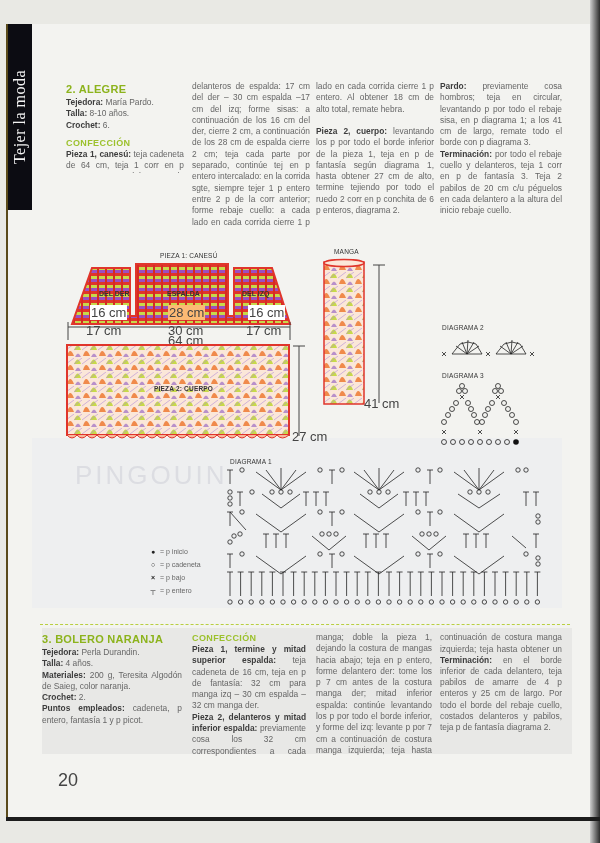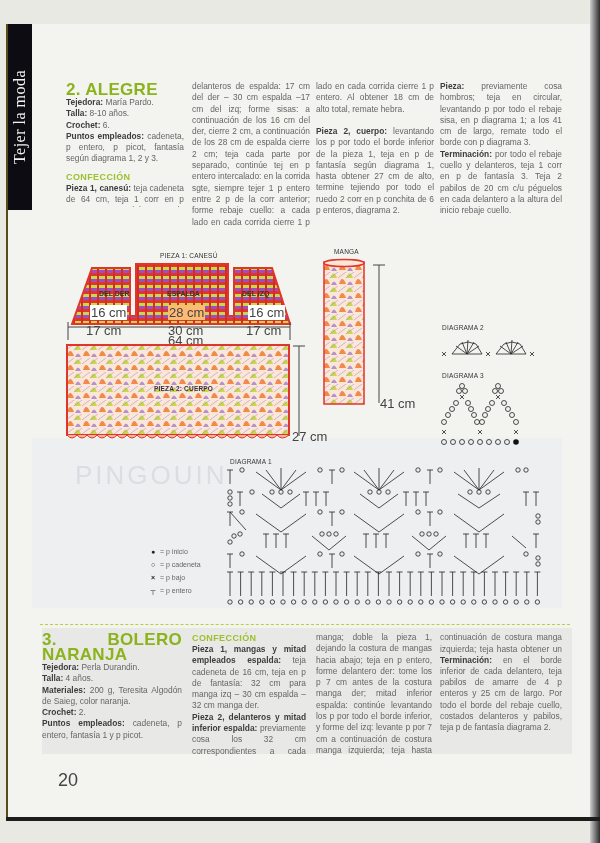--- a/index.html
+++ b/index.html
@@ -14,21 +14,21 @@
   }
   .spine span {
     position: absolute; left: 50%; top: 50%; transform: translate(-50%,-50%) rotate(-90deg);
     white-space: nowrap; color: #f2f2f2; font-family: "Liberation Serif", serif; font-size: 16px; letter-spacing: 0.5px;
   }
   .bottom-edge { position: absolute; left: 6px; top: 817px; width: 594px; height: 4px; background: #1c1c1c; }
   .right-edge { position: absolute; left: 590px; top: 0; width: 10px; height: 843px; background: linear-gradient(to right,#cfcfcf,#2b2b2b); }
 
   .col { position: absolute; font-size: 8.4px; line-height: 11.3px; color: #666; text-align: justify; }
   .col b { color: #3d3d3d; font-weight: bold; }
-  .h2 { color: #8cb31c; font-weight: bold; font-size: 17px; line-height: 15px; letter-spacing: 0.3px; }
+  .h2 { color: #8cb31c; font-weight: bold; font-size: 11px; line-height: 15px; letter-spacing: 0.3px; }
   .h3 { color: #9cc12c; font-weight: bold; font-size: 9px; line-height: 12px; letter-spacing: 0.4px; margin-top: 6px; }
   .p { margin: 0; }
 
   .dgm-label { position: absolute; font-size: 6.5px; color: #333; letter-spacing: 0.2px; }
   .dim { position: absolute; font-size: 13px; color: #444; }
   .bg-pane { position: absolute; left: 32px; top: 438px; width: 530px; height: 170px; background: #ebecef; opacity: 0.7; }
   .watermark { position: absolute; left: 75px; top: 460px; font-size: 26px; color: #dcdde2; letter-spacing: 3px; font-family: "Liberation Sans", sans-serif; }
 
   .sep { position: absolute; left: 40px; top: 624px; width: 530px; border-top: 1.5px dashed #b9cf40; }
   .grey-pane { position: absolute; left: 42px; top: 628px; width: 530px; height: 126px; background: #e8e8e6; }
@@ -45,36 +45,35 @@
 <div class="bottom-edge"></div>
 <div class="spine">
     <span>Tejer la moda</span>
   </div>
 
 <div class="col" style="left:66px; top:82px; width:118px;">
   <div class="h2">2. ALEGRE</div>
   <div class="p"><b>Tejedora:</b> <span>María Pardo.</span></div>
   <div class="p"><b>Talla:</b> <span>8-10 años.</span></div>
   <div class="p"><b>Crochet:</b> <span>6.</span></div>
-  <div class="p"><b>Puntos empleados:</b> <span>cadeneta, p entero, p picot, fantasía según diagrama 1, 2 y 3.</span></div>
   <div class="h3">CONFECCIÓN</div>
   <div class="p" style="height:24px; overflow:hidden;"><b>Pieza 1, canesú:</b> <span>teja cadeneta de 64 cm, teja 1 corr en p entero; separe delanteros de espalda: 17 cm del der – 30 cm espalda –17 cm del izq; forme sisas: a continuación de los 16 cm del der, cierre 2 cm, a continuación de los 28 cm de espalda cierre 2 cm; teja cada parte por separado, continúe tej en p entero intercalado: en la corrida sgte, siempre tejer 1 p entero entre 2 p de la corr anterior; forme rebaje cuello: a cada lado en cada corrida cierre 1 p entero. Al obtener 18 cm de alto total, remate hebra.</span></div>
 </div>
 
 <div class="col" style="left:192px; top:81px; width:118px; height:148px; overflow:hidden;">
   <span style="display:block; margin-top:-22.6px;">teja cadeneta de 64 cm, teja 1 corr en p entero; separe delanteros de espalda: 17 cm del der – 30 cm espalda –17 cm del izq; forme sisas: a continuación de los 16 cm del der, cierre 2 cm, a continuación de los 28 cm de espalda cierre 2 cm; teja cada parte por separado, continúe tej en p entero intercalado: en la corrida sgte, siempre tejer 1 p entero entre 2 p de la corr anterior; forme rebaje cuello: a cada lado en cada corrida cierre 1 p entero. Al obtener 18 cm de alto total, remate hebra.</span>
 </div>
 <div class="col" style="left:316px; top:81px; width:118px; height:148px; overflow:hidden;">
   <div style="height:45px; overflow:hidden; position:relative;">
       <span style="display:block; margin-top:-158px;">teja cadeneta de 64 cm, teja 1 corr en p entero; separe delanteros de espalda: 17 cm del der – 30 cm espalda –17 cm del izq; forme sisas: a continuación de los 16 cm del der, cierre 2 cm, a continuación de los 28 cm de espalda cierre 2 cm; teja cada parte por separado, continúe tej en p entero intercalado: en la corrida sgte, siempre tejer 1 p entero entre 2 p de la corr anterior; forme rebaje cuello: a cada lado en cada corrida cierre 1 p entero. Al obtener 18 cm de alto total, remate hebra.</span>
     </div>
   <div class="p"><b>Pieza 2, cuerpo:</b> <span>levantando los p por todo el borde inferior de la pieza 1, teja en p de fantasía según diagrama 1, hasta obtener 27 cm de alto, termine tejiendo por todo el ruedo 2 corr en p conchita de 6 p enteros, diagrama 2.</span></div>
 </div>
 <div class="col" style="left:440px; top:81px; width:122px;">
-  <div class="p"><b>Pieza:</b> <span>previamente cosa hombros; teja en circular, levantando p por todo el rebaje sisa, en p diagrama 1; a los 41 cm de largo, remate todo el borde con p diagrama 3.</span></div>
+  <div class="p"><b>Pardo:</b> <span>previamente cosa hombros; teja en circular, levantando p por todo el rebaje sisa, en p diagrama 1; a los 41 cm de largo, remate todo el borde con p diagrama 3.</span></div>
   <div class="p"><b>Terminación:</b> <span>por todo el rebaje cuello y delanteros, teja 1 corr en p de fantasía 3. Teja 2 pabilos de 20 cm c/u pégu­elos en cada delantero a la altura del inicio rebaje cuello.</span></div>
 </div>
 
 <div class="bg-pane"></div>
 <div class="watermark">PINGOUIN</div>
 
 <div class="dgm-label" style="left:160px; top:252px;">PIEZA 1: CANESÚ</div>
 <svg style="position:absolute; left:62px; top:258px;" width="230" height="80" viewBox="0 0 230 80">
   <defs>
     <pattern id="rows" width="8" height="9" patternUnits="userSpaceOnUse">
@@ -127,21 +126,21 @@
 
 <div class="dgm-label" style="left:334px; top:248px;">MANGA</div>
 <svg style="position:absolute; left:322px; top:258px;" width="46" height="150" viewBox="0 0 46 150">
   <rect x="2" y="4" width="40" height="142" fill="url(#shells)" stroke="#e0352b" stroke-width="1.5"></rect>
   <ellipse cx="22" cy="5" rx="20" ry="3.5" fill="#fbe7d8" stroke="#e0352b" stroke-width="1.5"></ellipse>
 </svg>
 <svg style="position:absolute; left:372px; top:263px;" width="14" height="142">
     <line x1="7" y1="2" x2="7" y2="140" stroke="#444"></line>
     <line x1="1" y1="2" x2="13" y2="2" stroke="#444"></line>
   </svg>
-<div class="dim" style="left:380px; top:396px;">41 cm</div>
+<div class="dim" style="left:364px; top:396px;">41 cm</div>
 
 <div class="dgm-label" style="left:442px; top:324px;">DIAGRAMA 2</div>
 <svg style="position:absolute; left:440px; top:334px;" width="100" height="24" viewBox="0 0 100 24">
   <g stroke="#222" stroke-width="0.8" fill="none">
     <path d="M2,18 l4,4 M6,18 l-4,4"></path>
     <path d="M12,20 L20,10 L28,8 L36,10 L42,20 Z"></path>
     <path d="M27,20 L16,12 M27,20 L22,8 M27,20 L28,6 M27,20 L34,8 M27,20 L39,12"></path>
     <path d="M46,18 l4,4 M50,18 l-4,4"></path>
     <path d="M56,20 L64,10 L72,8 L80,10 L86,20 Z"></path>
     <path d="M71,20 L60,12 M71,20 L66,8 M71,20 L72,6 M71,20 L78,8 M71,20 L83,12"></path>
@@ -305,21 +304,21 @@
   <div class="h2">3. BOLERO NARANJA</div>
   <div class="p"><b>Tejedora:</b> <span>Perla Durandin.</span></div>
   <div class="p"><b>Talla:</b> <span>4 años.</span></div>
   <div class="p"><b>Materiales:</b> <span>200 g, Teresita Algodón de Saieg, color naranja.</span></div>
   <div class="p"><b>Crochet:</b> <span>2.</span></div>
   <div class="p"><b>Puntos empleados:</b> <span>cadeneta, p entero, fantasía 1 y p picot.</span></div>
 </div>
 
 <div class="col" style="left:192px; top:632px; width:114px;">
   <div class="h3" style="margin-top:0;">CONFECCIÓN</div>
-  <div class="p"><b>Pieza 1, mangas y mitad empleados espalda:</b> <span>teja cadeneta de 16 cm, teja en p de fantasía: 32 cm para manga izq – 30 cm espalda – 32 cm manga der.</span></div>
+  <div class="p"><b>Pieza 1, termine y mitad superior espalda:</b> <span>teja cadeneta de 16 cm, teja en p de fantasía: 32 cm para manga izq – 30 cm espalda – 32 cm manga der.</span></div>
   <div class="p" style="height:46px; overflow:hidden;"><b>Pieza 2, delanteros y mitad inferior espalda:</b> <span>previamente cosa los 32 cm correspondientes a cada manga; doble la pieza 1, dejando la costura de mangas hacia abajo; teja en p entero, forme delantero der: tome los p 7 cm antes de la costura manga der; mitad inferior espalda: continúe levantando los p por todo el borde inferior, y forme del izq: levante p por 7 cm a continuación de costura manga izquierda; teja hasta obtener un largo de 8 cm, remate hebra.</span></div>
 </div>
 
 <div class="col" style="left:316px; top:632px; width:116px; height:124px; overflow:hidden;">
   <span style="display:block; margin-top:-22.6px;">previamente cosa los 32 cm correspondientes a cada manga; doble la pieza 1, dejando la costura de mangas hacia abajo; teja en p entero, forme delantero der: tome los p 7 cm antes de la costura manga der; mitad inferior espalda: continúe levantando los p por todo el borde inferior, y forme del izq: levante p por 7 cm a continuación de costura manga izquierda; teja hasta obtener un largo de 8 cm, remate hebra.</span>
 </div>
 
 <div class="col" style="left:440px; top:632px; width:122px;">
   <div class="p" style="height:22.6px; overflow:hidden;">
       <span style="display:block; margin-top:-124px;">previamente cosa los 32 cm correspondientes a cada manga; doble la pieza 1, dejando la costura de mangas hacia abajo; teja en p entero, forme delantero der: tome los p 7 cm antes de la costura manga der; mitad inferior espalda: continúe levantando los p por todo el borde inferior, y forme del izq: levante p por 7 cm a continuación de costura manga izquierda; teja hasta obtener un largo de 8 cm, remate hebra.</span>

